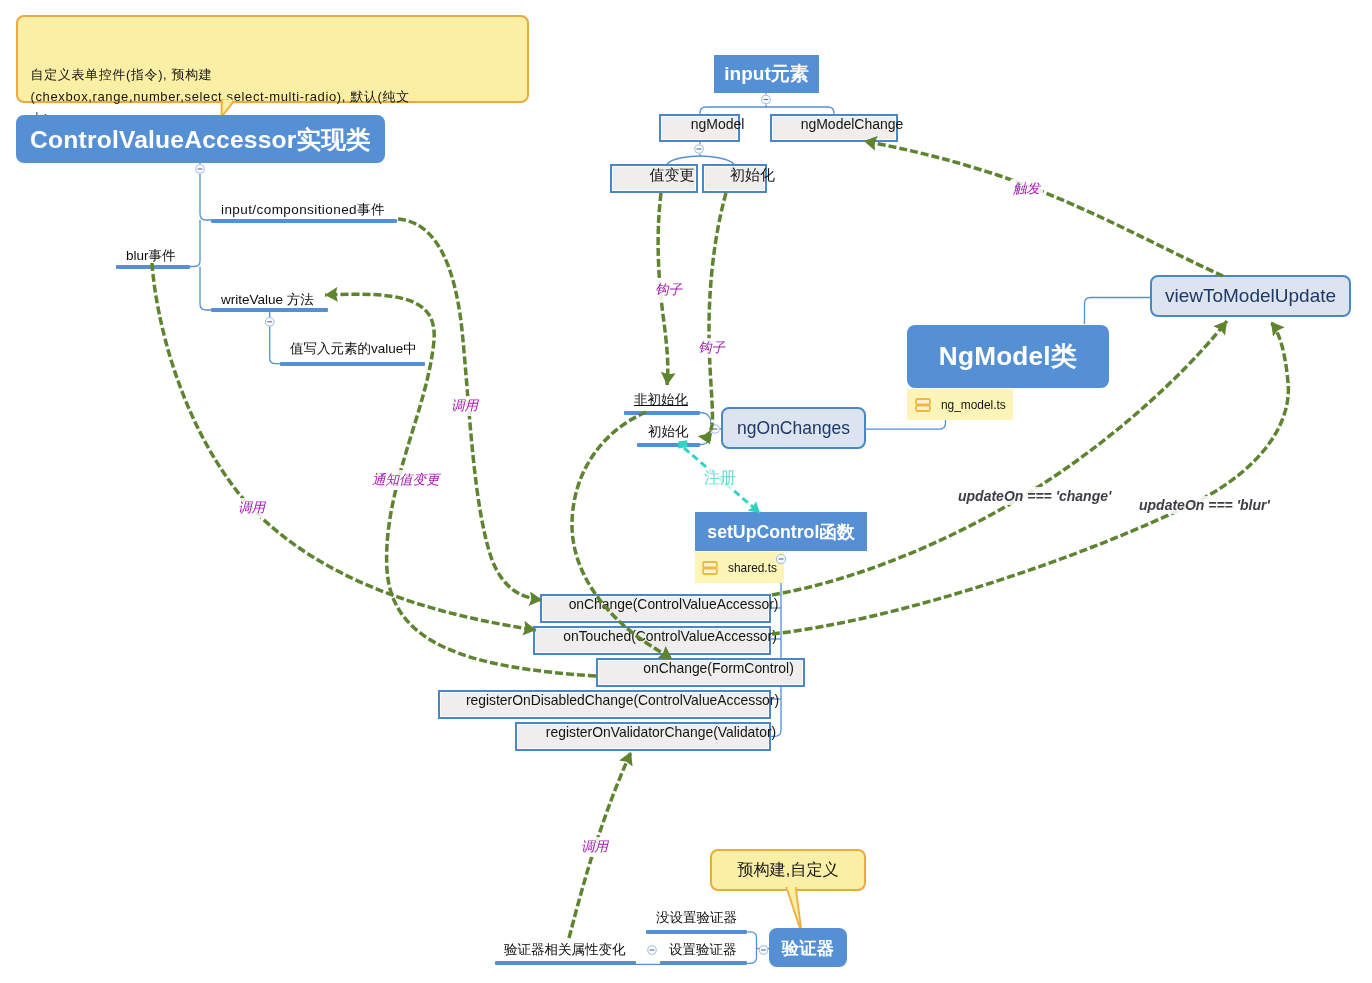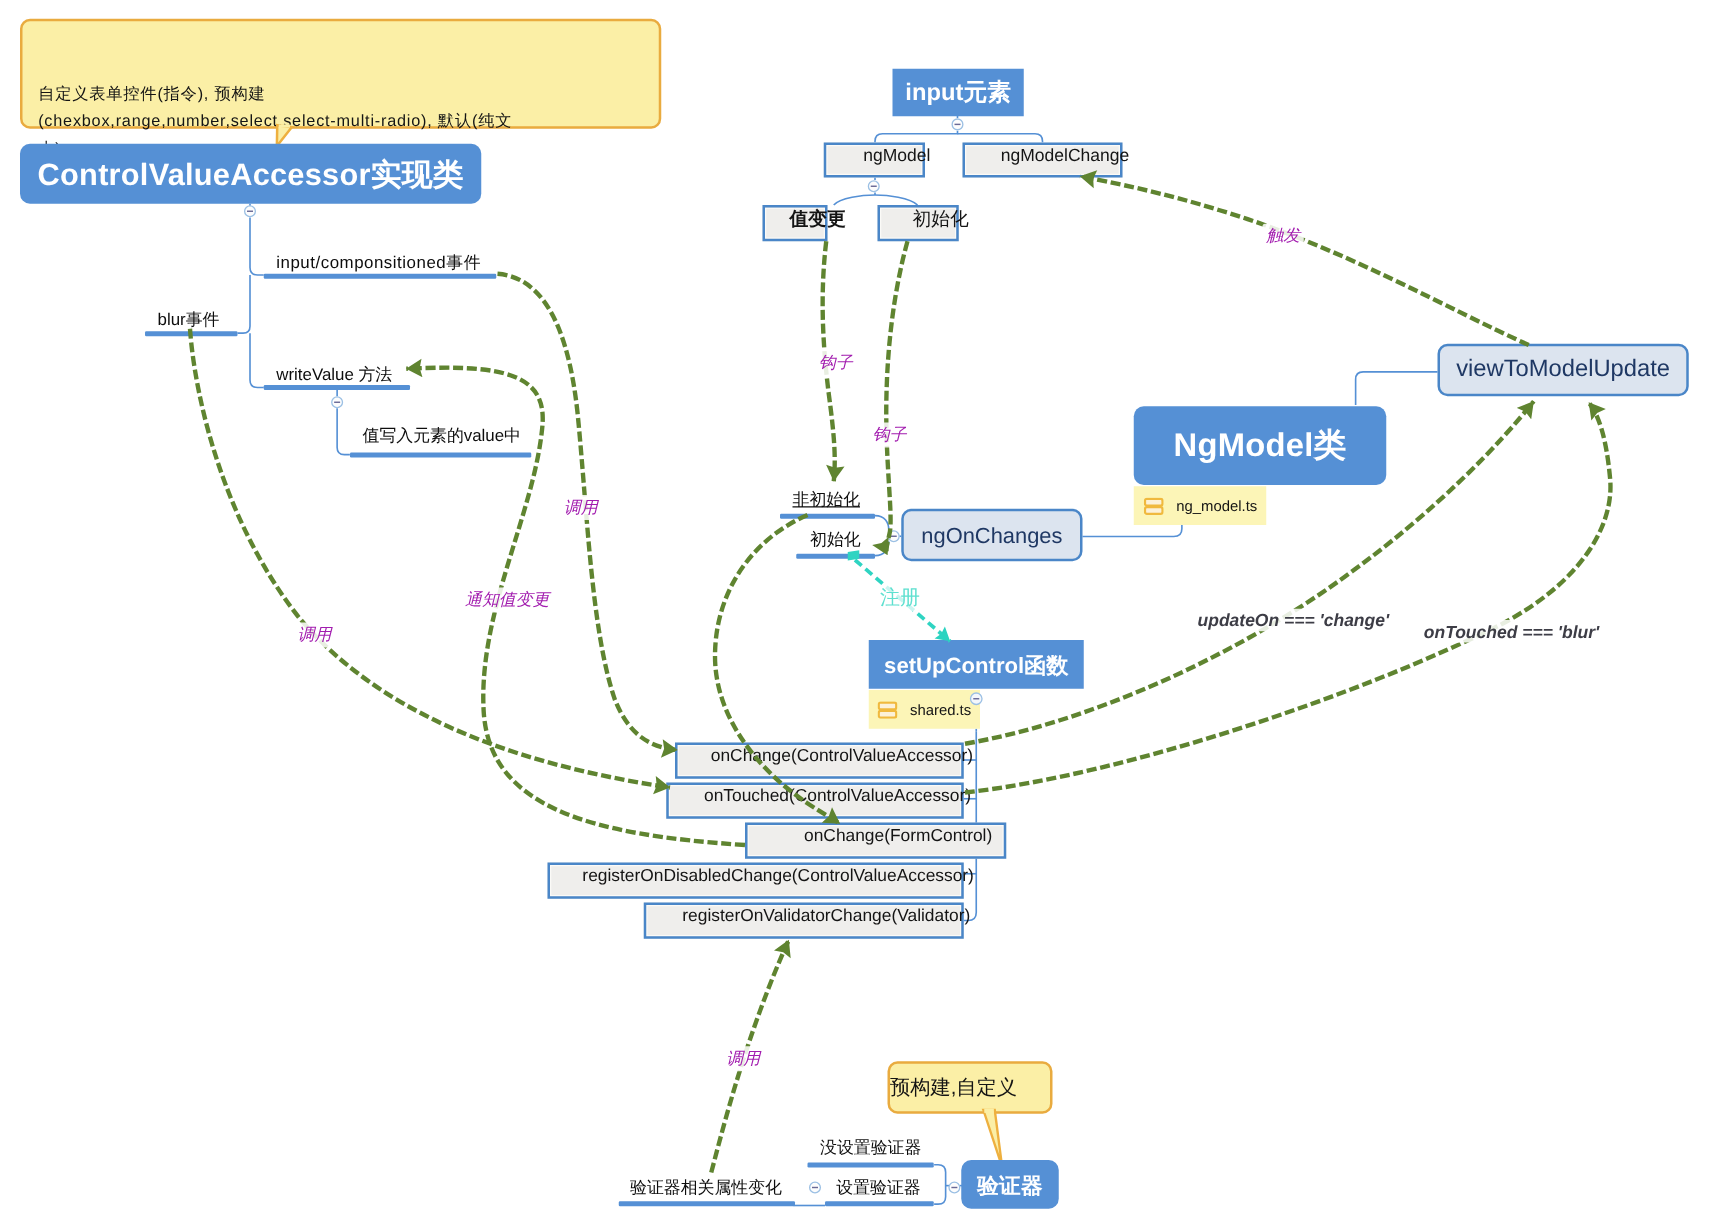--- a/index.html
+++ b/index.html
@@ -115,21 +115,21 @@
   <div class="callout" style="left:16px;top:15px;width:513px;height:88px;">
     <div style="padding:9.5px 0 0 12.5px;font-size:13px;line-height:22px;white-space:pre-line;letter-spacing:0.63px;margin-top:37px;">自定义表单控件(指令), 预构建
 (chexbox,range,number,select,select-multi-radio), 默认(纯文
 本)</div>
   </div>
   <svg class="layer" viewBox="0 0 1372 983">
     <path d="M221.8 100.2 L221.5 116.8 L233.4 101.8 Z" fill="#fbefa6" stroke="#eeb03f" stroke-width="2" stroke-linejoin="miter" stroke-linecap="butt"></path>
     <path d="M223 100.8 L232 100.8" stroke="#fbefa6" stroke-width="2.6"></path>
   </svg>
 
-  <div class="callout" style="left:710px;top:849px;width:132px;height:42px;display:flex;align-items:center;">
+  <div class="callout" style="left:710px;top:849px;width:156px;height:42px;display:flex;align-items:center;justify-content:center;">
     <div style="font-size:16.2px;">预构建,自定义</div>
   </div>
   <svg class="layer" viewBox="0 0 1372 983">
     <path d="M786.7 888 L801.7 933.5 L795.8 888 Z" fill="#fbefa6" stroke="#eeb03f" stroke-width="1.9" stroke-linejoin="miter"></path>
     <path d="M787.4 888.6 L795.1 888.6" stroke="#fbefa6" stroke-width="3.4"></path>
   </svg>
 
   <div class="node bignode" style="left:16px;top:115px;width:369px;height:48px;font-size:24.6px;">
     <span>ControlValueAccessor实现类</span>
   </div>
@@ -139,21 +139,21 @@
   </div>
 
   <div class="node greybox" style="left:659px;top:114px;width:81px;height:28px;font-size:14px;">
     <span>ngModel</span>
   </div>
 
   <div class="node greybox" style="left:770px;top:114px;width:128px;height:28px;font-size:14px;">
     <span>ngModelChange</span>
   </div>
 
-  <div class="node greybox" style="left:610px;top:164px;width:52px;height:29px;font-size:15px;font-weight:bold;">
+  <div class="node greybox" style="left:610px;top:164px;width:88px;height:29px;font-size:15px;">
     <span>值变更</span>
   </div>
 
   <div class="node greybox" style="left:702px;top:164px;width:65px;height:29px;font-size:15px;">
     <span>初始化</span>
   </div>
 
   <div class="node bignode" style="left:907px;top:325px;width:202px;height:63px;font-size:26.2px;">
     <span>NgModel类</span>
   </div>
@@ -269,16 +269,16 @@
   </svg>
 
   <div class="elabel" style="left:235px;top:498px;font-size:13.5px;">调用</div>
   <div class="elabel" style="left:369px;top:470px;font-size:13.5px;">通知值变更</div>
   <div class="elabel" style="left:448px;top:396px;font-size:13.5px;">调用</div>
   <div class="elabel" style="left:652px;top:280px;font-size:13.5px;">钩子</div>
   <div class="elabel" style="left:695px;top:338px;font-size:13.5px;">钩子</div>
   <div class="elabel" style="left:703px;top:468px;font-size:16px;color:#5fe0d0;font-style:normal;background:rgba(255,255,255,0.75);padding:0 1px;">注册</div>
   <div class="elabel" style="left:1010px;top:179px;font-size:13.5px;">触发</div>
   <div class="elabel" style="left:955px;top:487px;font-size:14px;font-weight:bold;color:#3d3d46;">updateOn === 'change'</div>
-  <div class="elabel" style="left:1136px;top:496px;font-size:14px;font-weight:bold;color:#3d3d46;">onTouched === 'blur'</div>
+  <div class="elabel" style="left:1136px;top:496px;font-size:14px;font-weight:bold;color:#3d3d46;">updateOn === 'blur'</div>
   <div class="elabel" style="left:578px;top:837px;font-size:13.5px;">调用</div>
 
 </div>
 
 </body></html>

